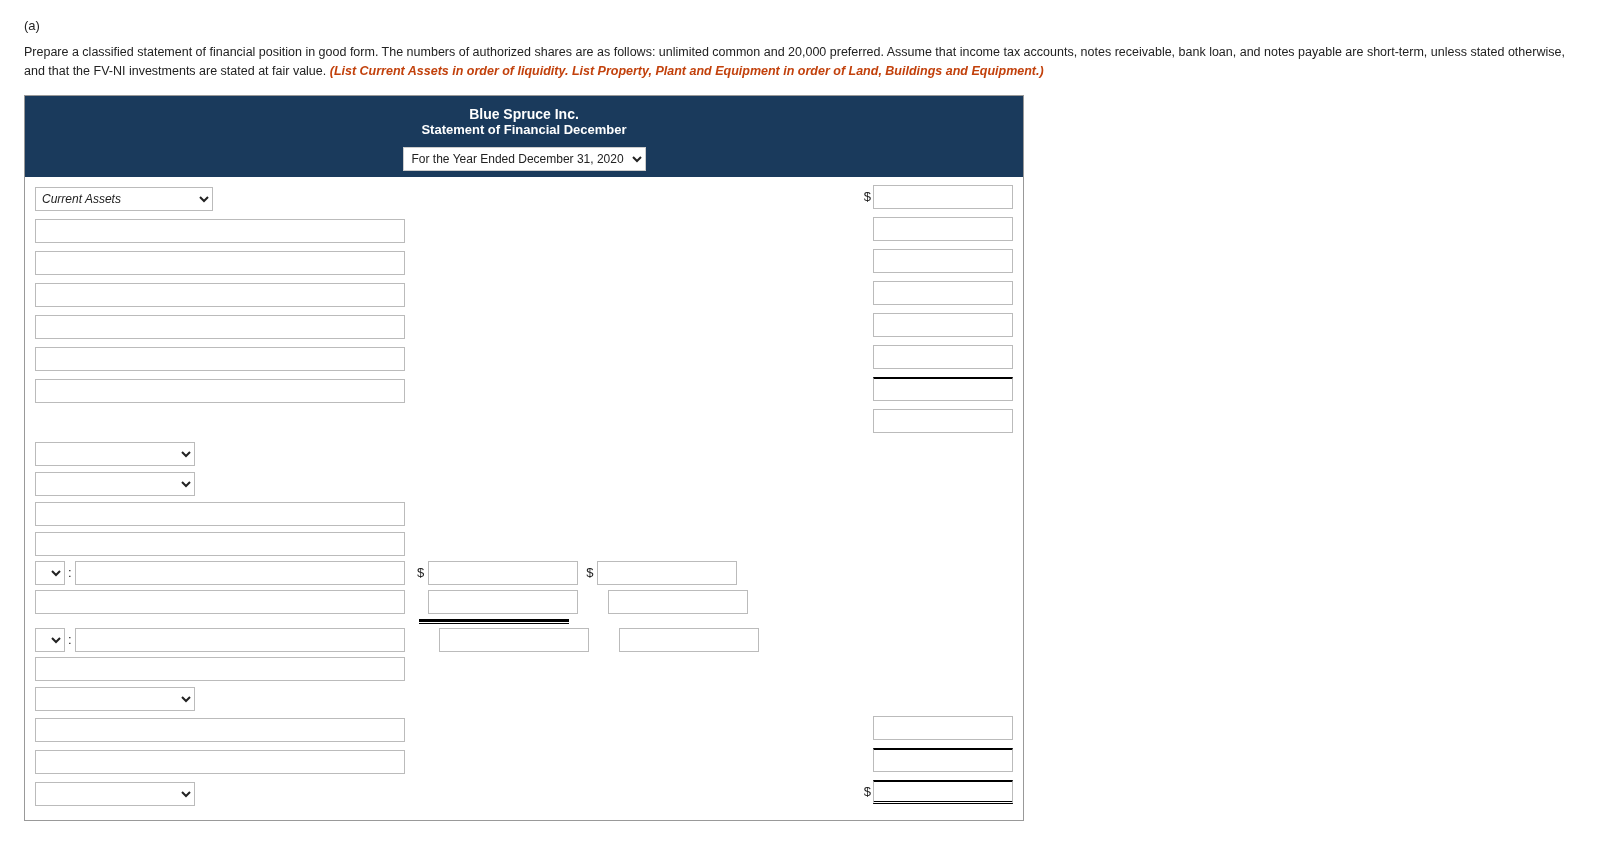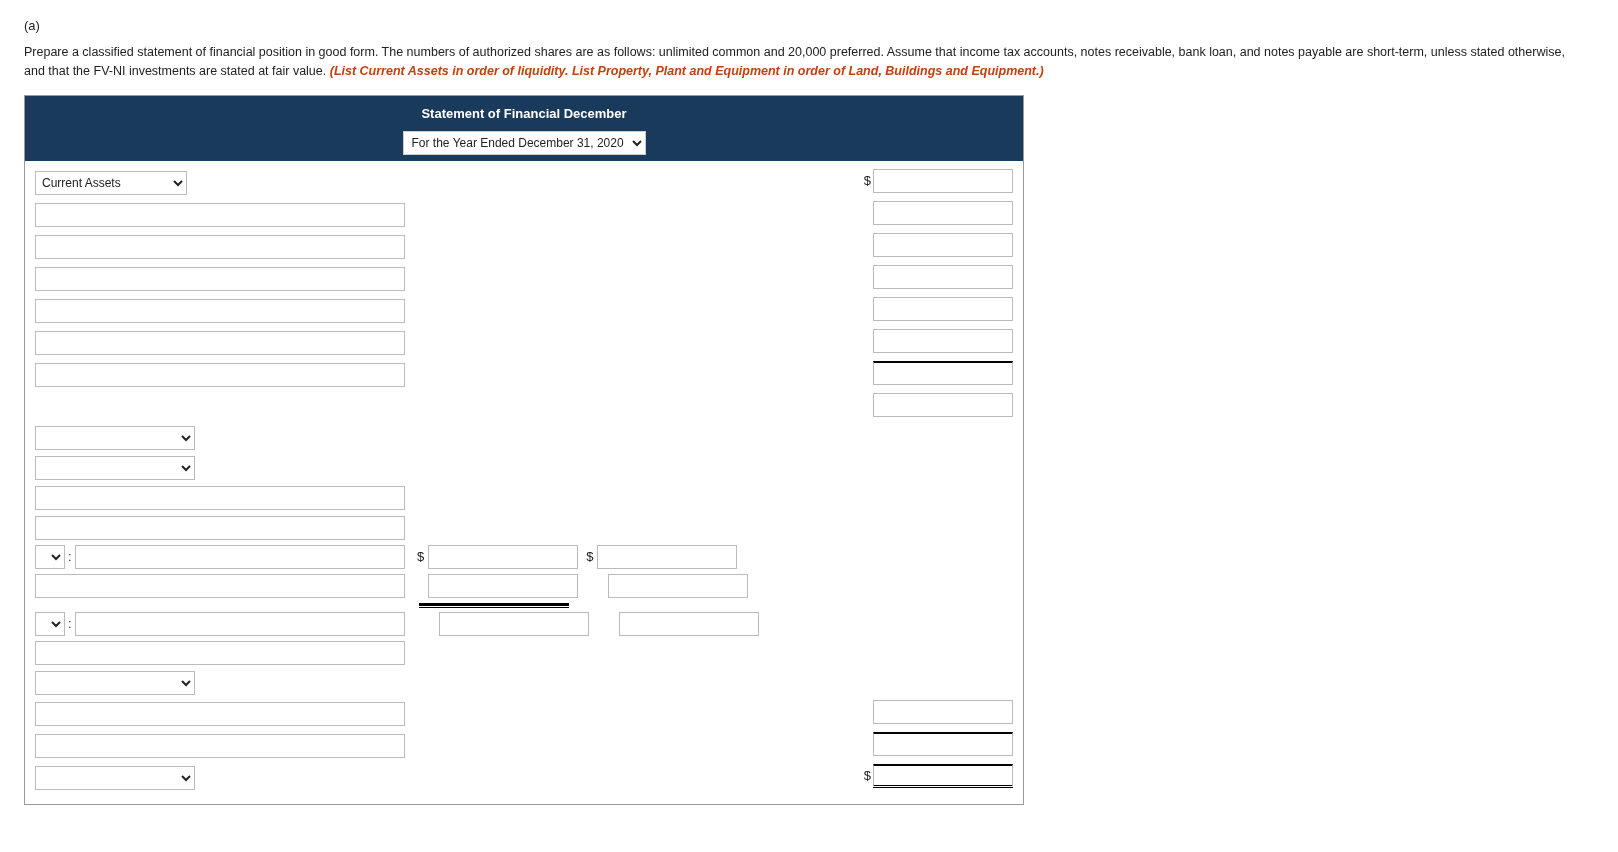--- a/index.html
+++ b/index.html
@@ -96,21 +96,21 @@
       margin-right: 2px;
       margin-left: 4px;
       align-self: center;
     }
     .colon {
       margin: 0 3px;
       font-size: 13px;
     }
     
     .col-label { width: 370px; }
-    .col-narrow-select { width: 152px; }
+    .col-narrow-select { width: 178px; font-style: italic; }
 
     
     .mid-row {
       display: flex;
       align-items: center;
       margin-bottom: 4px;
     }
     .mid-row .col1 { width: 370px; }
     
     .top-right-stack {
@@ -137,20 +137,21 @@
 <p class="part-label">(a)</p>
 
 <p class="instructions">
   <span>Prepare a classified statement of financial position in good form. The numbers of authorized shares are as follows: unlimited common and 20,000 preferred. Assume that income tax accounts, notes receivable, bank loan, and notes payable are short-term, unless stated otherwise, and that the FV-NI investments are stated at fair value.</span>
   <strong>(List Current Assets in order of liquidity. List Property, Plant and Equipment in order of Land, Buildings and Equipment.)</strong>
 </p>
 
 <div class="statement-container">
 
   <div class="statement-header">
+    <div class="company-name">Blue Spruce Inc.</div>
     <div class="statement-title">Statement of Financial December</div>
     <div class="date-row">
       <select class="date-select"><option>For the Year Ended December 31, 2020</option><option>For the Year Ended December 31, 2019</option></select>
     </div>
   </div>
 
 
   <div class="form-area">
 
     <div class="row">

